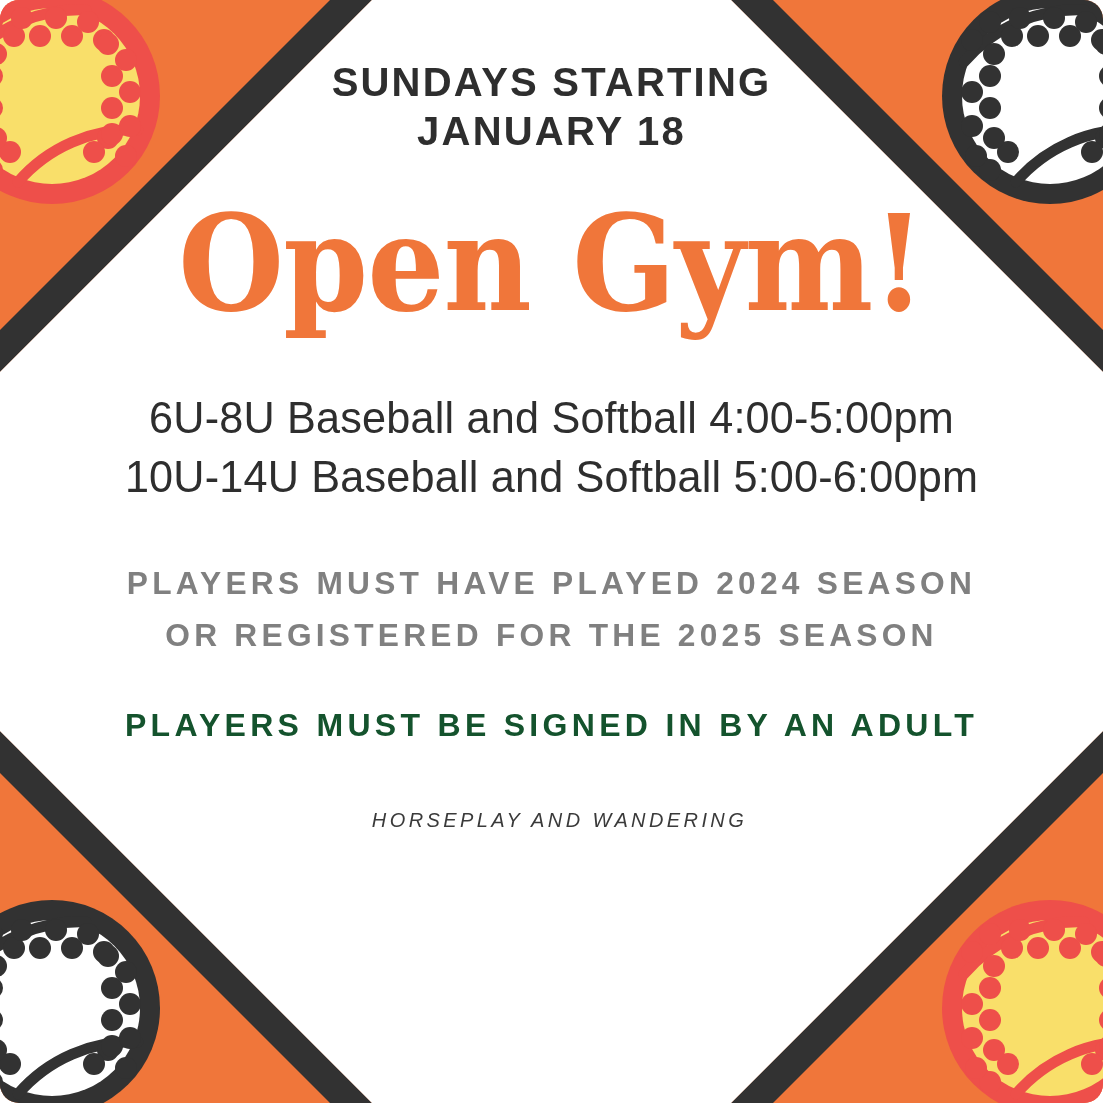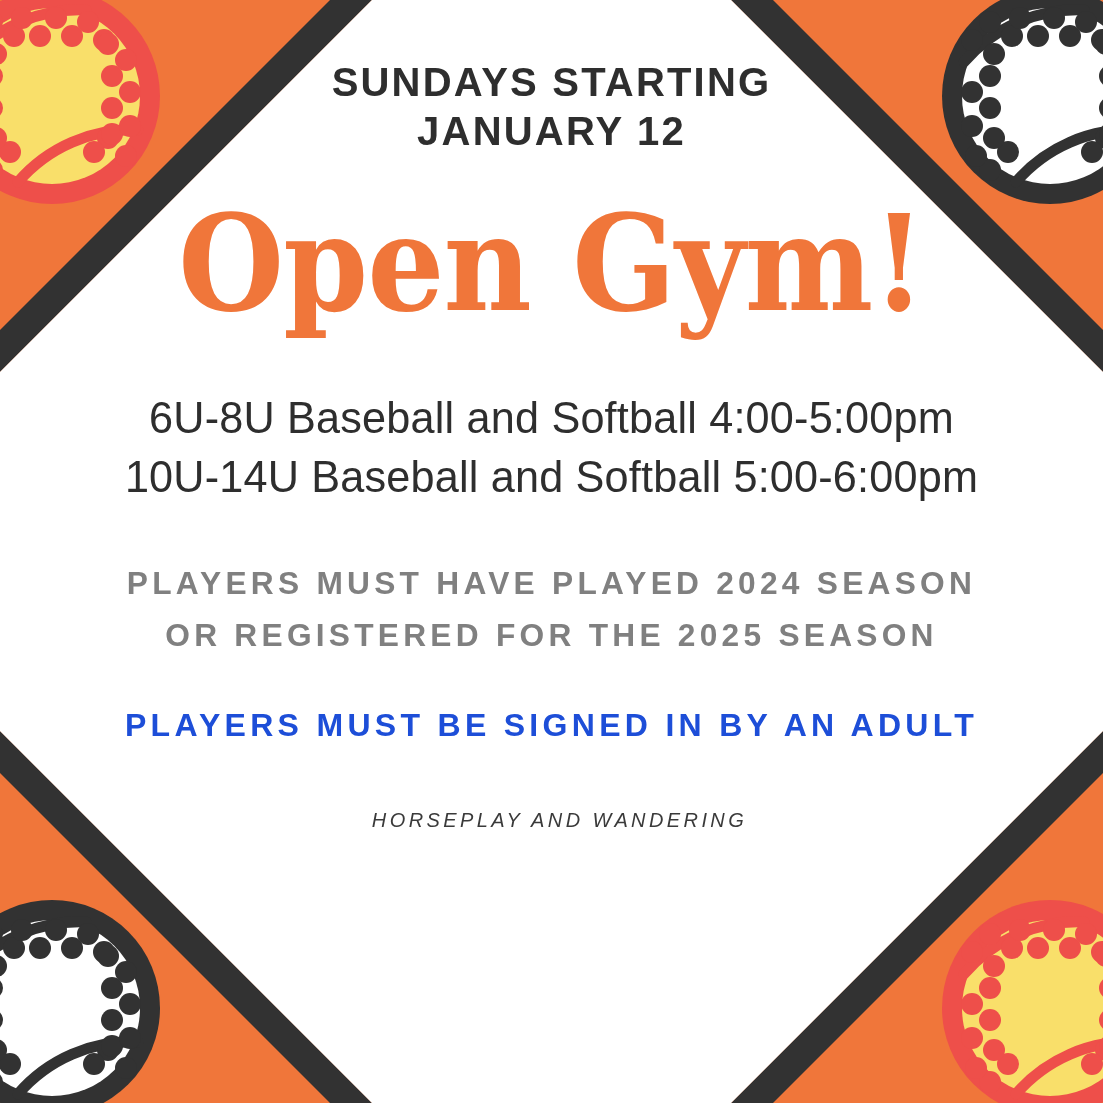--- a/index.html
+++ b/index.html
@@ -9,20 +9,21 @@
   }
   body {
     font-family: "Liberation Sans", sans-serif;
   }
   #flyer {
     position: relative;
     width: 1103px;
     height: 1103px;
     background: #ffffff;
     overflow: hidden;
+    border-radius: 19px;
   }
   #corner-art {
     position: absolute;
     inset: 0;
     width: 1103px;
     height: 1103px;
     pointer-events: none;
   }
   .content {
     position: absolute;
@@ -93,21 +94,21 @@
     transform: scaleX(0.99);
   }
   .requirements .line { display: block; white-space: nowrap; }
 
   .signin {
     position: absolute;
     top: 700px;
     left: 0;
     width: 1103px;
     text-align: center;
-    color: #1d4ed8;
+    color: #14532d;
     font-weight: 700;
     font-size: 32px;
     line-height: 1.62;
     letter-spacing: 4.3px;
   }
 
   
   .disclaimer {
     position: absolute;
     top: 805px;
@@ -253,21 +254,21 @@
       <g clip-path="url(#clip-br)">
         <use href="#softball" transform="translate(1050,1008)"></use>
       </g>
     </g>
   </svg>
 
   <div class="content">
 
     <div class="header">
       <span class="line">SUNDAYS STARTING</span>
-      <span class="line">JANUARY 12</span>
+      <span class="line">JANUARY 18</span>
     </div>
 
     <div class="title">Open Gym!</div>
 
     <div class="schedule">
       <span class="line">6U-8U Baseball and Softball 4:00-5:00pm</span>
       <span class="line">10U-14U Baseball and Softball 5:00-6:00pm</span>
     </div>
 
     <div class="requirements">

